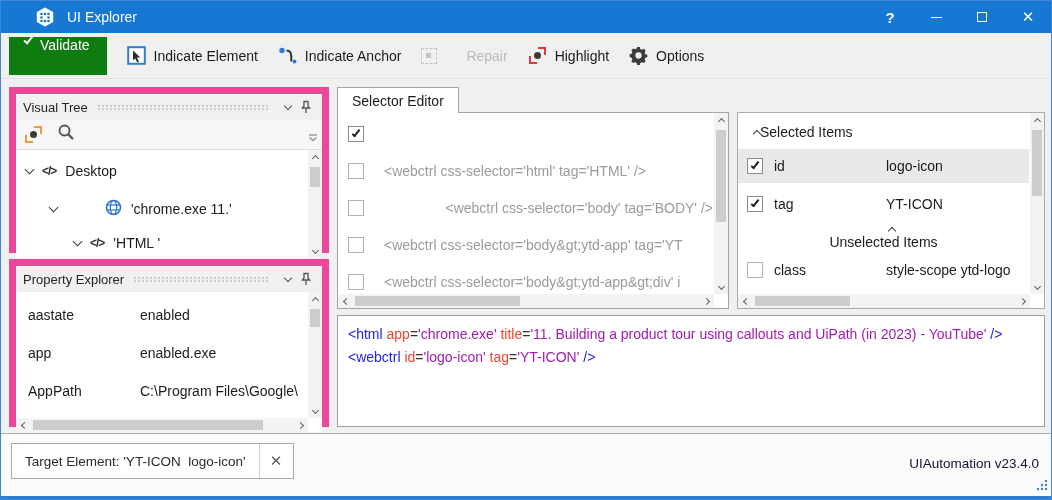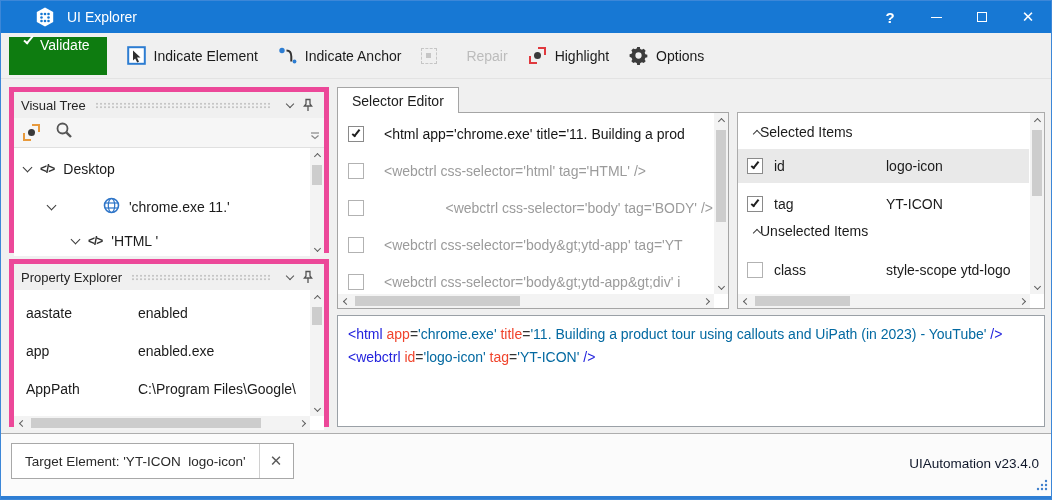--- a/index.html
+++ b/index.html
@@ -25,21 +25,21 @@
   .tool-item { display:flex; align-items:center; gap:8px; font-size:14px; color:#1b1b1b; margin-left:20px; }
   .tool-item.disabled { color:#bcbcbc;gap:29px; }
   .icon18 { width:19px; height:19px; position:relative; display:inline-block; }
   .corner-tr { position:absolute; top:1px; right:1px; width:8px; height:8px; border-top:2px solid; border-right:2px solid; }
   .corner-bl { position:absolute; bottom:1px; left:1px; width:8px; height:8px; border-bottom:2px solid; border-left:2px solid; }
   .center-dot { position:absolute; top:6px; left:6px; width:7px; height:7px; border-radius:50%; background:#3a3a3a; }
   .repair-box { width:16px; height:16px; border:1.5px dashed #c6c6c6; position:relative; }
   .repair-inner { position:absolute; top:4px; left:4px; width:5px; height:5px; background:#c6c6c6; }
 
   
-  .panel { position:absolute; border:5px solid #ec4899; background:#fff; }
+  .panel { position:absolute; border:7px solid #ec4899; background:#fff; }
   .panel-hdr { height:26px; display:flex; align-items:center; padding:0 7px; background:#f0f0f0; font-size:13px; color:#252525; }
   .grip { flex:1; height:7px; margin:1px 9px 0 9px; background-image:radial-gradient(#c6c6c6 1px, rgba(0,0,0,0) 1.1px); background-size:4px 3.5px; }
   .hdr-ico { display:flex; align-items:center; justify-content:center; width:18px; height:18px; }
   .cv { display:inline-block; width:7px; height:7px; border-right:1.6px solid #3c3c3c; border-bottom:1.6px solid #3c3c3c; }
   .cv.down { transform:rotate(45deg); margin-top:-3px; }
   .cv.up { transform:rotate(-135deg); margin-top:3px; }
   .vt-toolbar { height:30px; background:#f6f6f6; border-bottom:1px solid #e0e0e0; display:flex; align-items:center; padding:0 8px; gap:14px; position:relative; }
   .vt-overflow { position:absolute; right:4px; bottom:2px; }
   .tree-area { position:relative; background:#fff; overflow:hidden; }
   .tree-row { position:absolute; display:flex; align-items:center; gap:9px; height:30px; font-size:14px; color:#1b1b1b; white-space:pre; }
@@ -73,21 +73,21 @@
   .sel-text { margin-left:20px; font-size:14px; white-space:pre; overflow:hidden; }
   .sel-text.on { color:#161616; }
   .sel-text.off { color:#9b9b9b; }
   .cb { width:16px; height:16px; border:1px solid #8a8a8a; background:#fff; display:flex; align-items:center; justify-content:center; flex:none; }
   .cb.light { border-color:#b2b2b2; }
   .mark { width:4px; height:9px; border-right:2px solid #1f1f1f; border-bottom:2px solid #1f1f1f; transform:rotate(38deg); margin-top:-3px; }
 
   
   .xml-box { position:absolute; left:336px; top:314px; width:708px; height:112px; background:#fff; border:1px solid #9aa0a6; padding:7px 10px; overflow:hidden; }
   .xml-line { white-space:pre; font-size:14px; line-height:23px; }
-  .xt { color:#2323dd; } .xv { color:#0369a1; } .xa { color:#f0442c; } .xe { color:#333; }
+  .xt { color:#2323dd; } .xv { color:#a21caf; } .xa { color:#f0442c; } .xe { color:#333; }
 
   
   .attr-panel { position:absolute; left:736px; top:111px; width:308px; height:197px; background:#fff; border:1px solid #ababab; overflow:hidden; }
   .attr-hdr { position:absolute; left:0; right:15px; height:30px; display:flex; align-items:center; font-size:14px; color:#1b1b1b; }
   .attr-hdr .cv { margin-left:16px; }
   .attr-hdr span.lbl { }
   .attr-row { position:absolute; left:0; right:15px; height:34px; display:flex; align-items:center; font-size:14px; color:#1b1b1b; }
   .attr-row.hl { background:#e9e9e9; }
   .attr-row .cb { margin-left:9px; }
   .attr-name { margin-left:11px; }
@@ -302,21 +302,20 @@
   </div>
 
   <div class="tab">
     <span>Selector Editor</span>
   </div>
   <div class="sel-list">
     <div class="sel-row" style="top:2px;">
       <span class="cb">
           <span class="mark"></span>
         </span>
-      <span class="sel-text on">&lt;html app='chrome.exe' title='11. Building a prod</span>
     </div>
     <div class="sel-row" style="top:39px;">
       <span class="cb light"></span>
       <span class="sel-text off">&lt;webctrl css-selector='html' tag='HTML' /&gt;</span>
     </div>
     <div class="sel-row" style="top:76px;justify-content:space-between;">
       <span class="cb light"></span>
       <span class="sel-text off">&lt;webctrl css-selector='body' tag='BODY' /&gt;</span>
     </div>
     <div class="sel-row" style="top:113px;">
@@ -359,21 +358,21 @@
       <span class="attr-name">id</span>
       <span class="attr-val">logo-icon</span>
     </div>
     <div class="attr-row" style="top:74px;">
       <span class="cb">
           <span class="mark"></span>
         </span>
       <span class="attr-name">tag</span>
       <span class="attr-val">YT-ICON</span>
     </div>
-    <div class="attr-hdr" style="top:103px;">
+    <div class="attr-hdr" style="top:112px;flex-direction:column;">
       <span class="cv up" style="width:6px;height:6px;"></span>
       <span class="lbl">Unselected Items</span>
     </div>
     <div class="attr-row" style="top:140px;">
       <span class="cb light"></span>
       <span class="attr-name">class</span>
       <span class="attr-val">style-scope ytd-logo</span>
     </div>
     <div class="sb-v short">
       <span class="sb-btn" style="top:0;">

